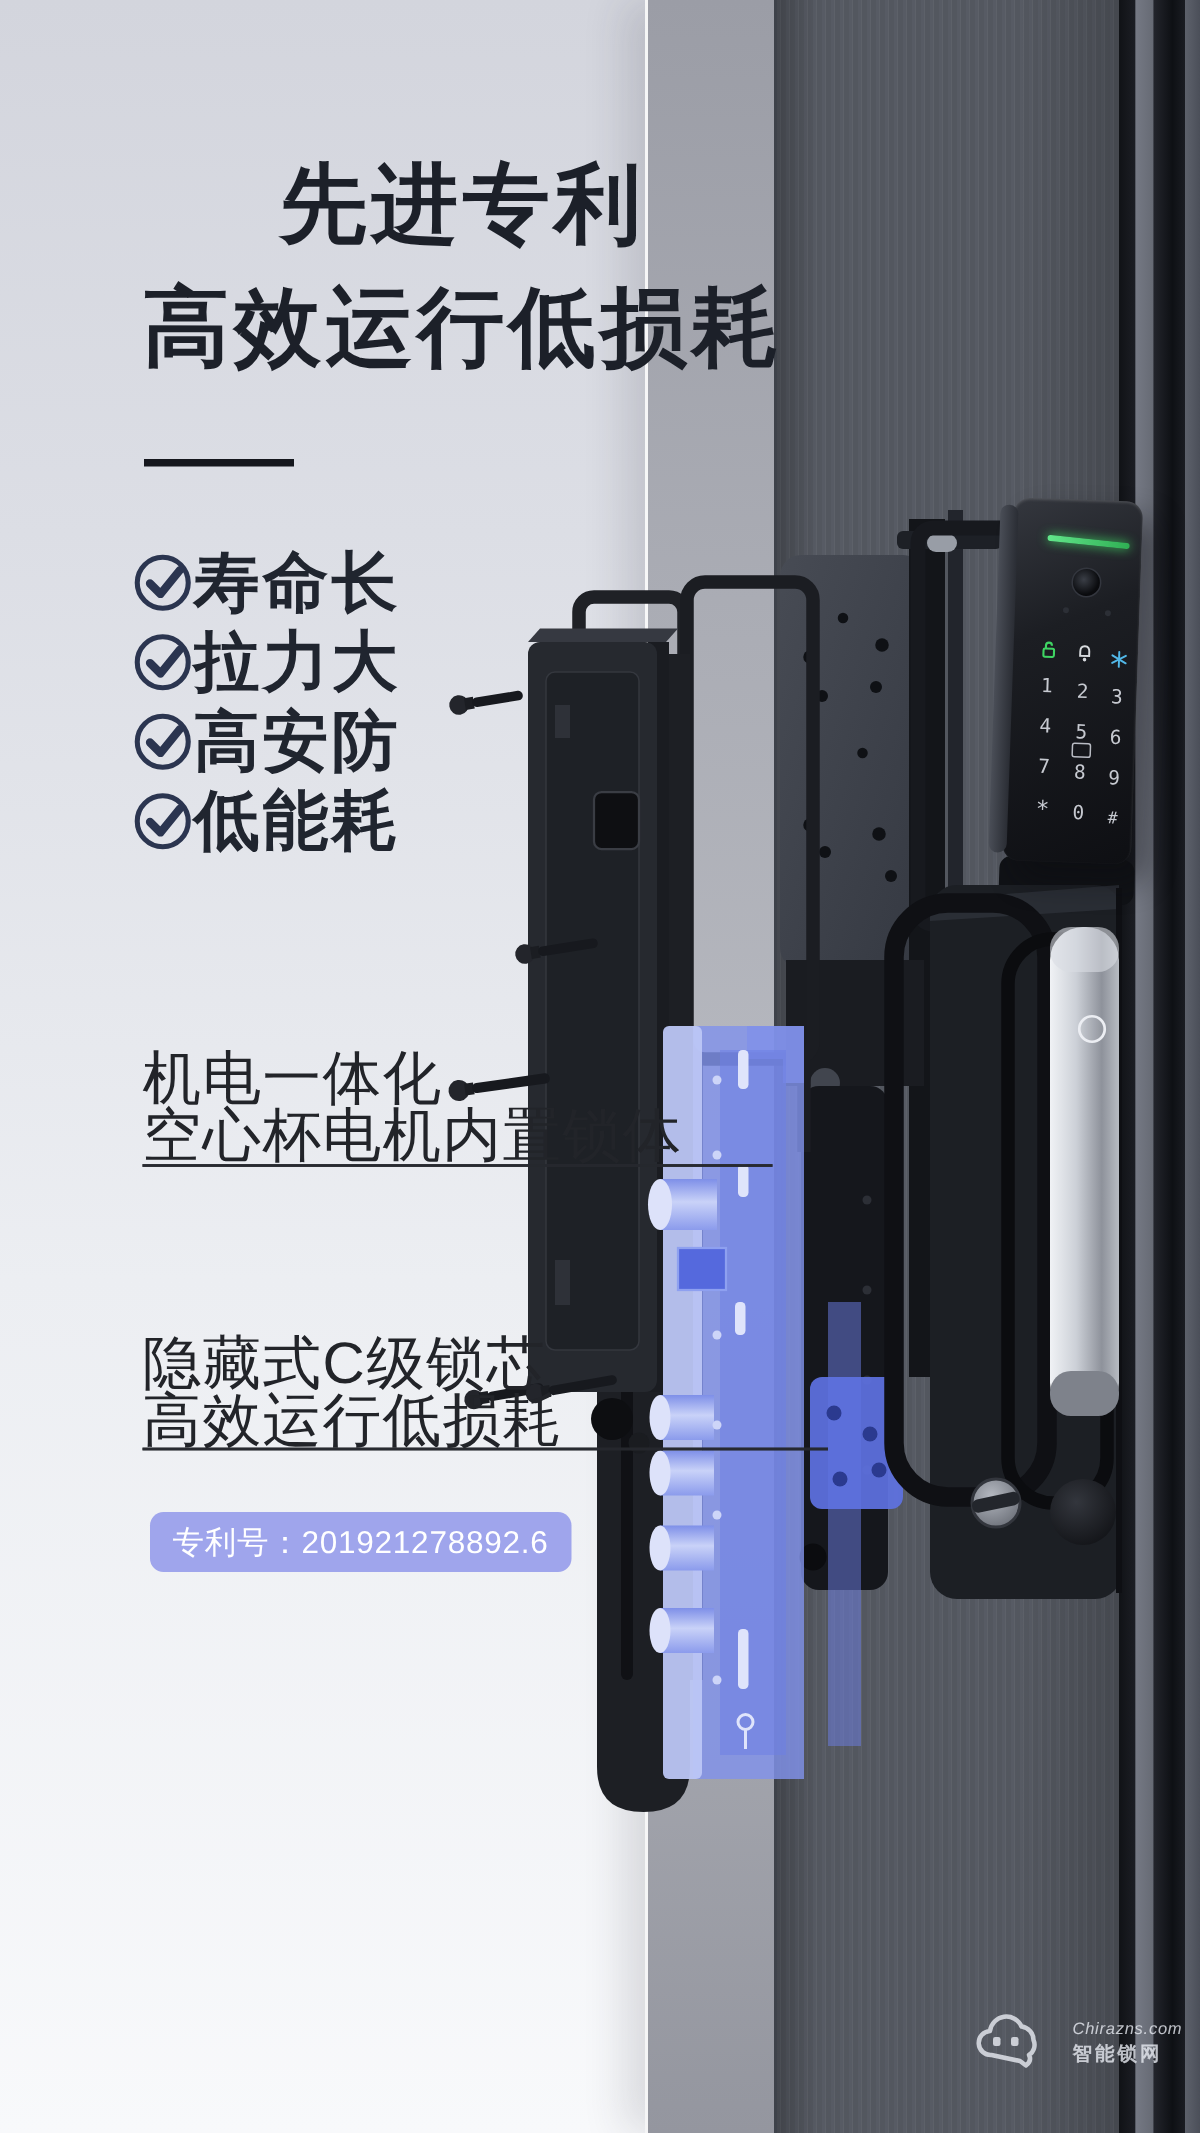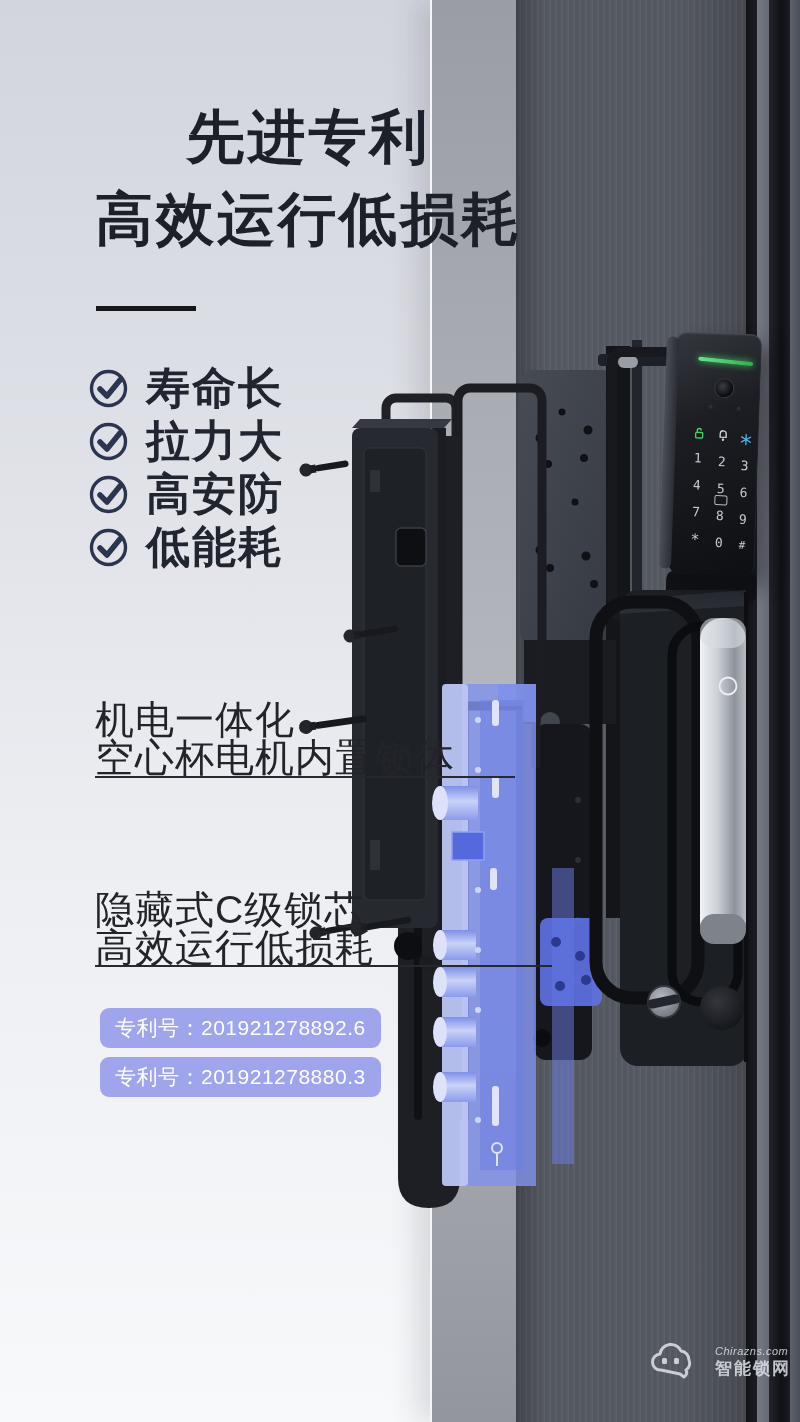--- a/index.html
+++ b/index.html
@@ -22,21 +22,21 @@
   .s2{left:11px;width:12px;background:linear-gradient(90deg,#757984,#666a74);}
   .s3{left:23px;width:21px;background:linear-gradient(90deg,#23252c,#0e1014 60%,#1a1c22);}
   .s4{left:44px;width:10px;background:linear-gradient(90deg,#5d616b,#4b4f59);}
   
   .assembly{position:absolute;left:0;top:0;width:800px;height:1422px;}
   
   .headline{position:absolute;left:95px;top:96px;color:#1c2029;font-weight:800;
             font-size:58px;line-height:82px;letter-spacing:3px;white-space:nowrap;text-align:center;}
   .divider{position:absolute;left:96px;top:306px;width:100px;height:5px;background:#15171d;}
   .features{position:absolute;left:88px;top:368px;display:flex;flex-direction:column;gap:12px;}
-  .feature{display:flex;align-items:center;gap:17px;height:41px;}
+  .feature{display:flex;align-items:center;height:41px;}
   .feature .txt{font-size:44px;font-weight:700;color:#20252f;letter-spacing:2px;}
   .callout{position:absolute;left:95px;color:#222429;font-size:39px;line-height:38px;font-weight:500;letter-spacing:1px;white-space:nowrap;}
   .co1{top:701px;} .co2{top:891px;}
   .leader{position:absolute;left:95px;height:2px;background:#26282e;opacity:.85;}
   .l1{top:776px;width:420px;} .l2{top:965px;width:457px;}
   .badge{position:absolute;left:100px;height:40px;display:flex;align-items:center;
          padding:0 15px;background:#9fa5ec;border-radius:9px;color:#fff;
          font-size:21px;letter-spacing:.5px;white-space:nowrap;}
   .b1{top:1008px;} .b2{top:1057px;}
   
@@ -55,21 +55,21 @@
   .d1{left:35px;top:72px;} .d2{left:63px;top:73px;}
   .kicon{position:absolute;width:13px;height:13px;}
   .key{position:absolute;width:18px;text-align:center;color:#c6c9d0;
        font-family:"DejaVu Sans Mono",monospace;font-size:13px;line-height:13px;}
   .cardicon{position:absolute;left:44px;top:162px;width:11px;height:8px;border:1px solid #b9bcc4;border-radius:2px;}
   
   .watermark{position:absolute;left:648px;top:1340px;display:flex;align-items:center;gap:17px;
       color:#e8ebf2;opacity:.8;}
   .wm-text{display:flex;flex-direction:column;line-height:1;}
   .wm-site{font-size:11px;font-style:italic;letter-spacing:.5px;}
-  .wm-name{font-size:17px;font-weight:700;letter-spacing:2px;margin-top:3px;}
+  .wm-name{font-size:13px;font-weight:700;letter-spacing:2px;margin-top:3px;}
 </style>
 </head>
 <body>
 
 <div class="canvas">
 
   <div class="door-bevel"></div>
   <div class="door-panel"></div>
   <div class="door-strips">
     <div class="strip s1"></div>
@@ -293,21 +293,20 @@
     <div>空心杯电机内置锁体</div>
   </div>
   <div class="leader l1"></div>
   <div class="callout co2">
     <div>隐藏式C级锁芯</div>
     <div>高效运行低损耗</div>
   </div>
   <div class="leader l2"></div>
 
   <div class="badge b1">专利号：201921278892.6</div>
-  <div class="badge b2">专利号：201921278880.3</div>
 
   <div class="keypad">
     <div class="led"></div>
     <div class="cam"></div>
     <div class="dot d1"></div>
     <div class="dot d2"></div>
     <svg class="kicon" style="left:20px;top:94px;" viewBox="0 0 13 13">
         <rect x="3" y="6" width="7" height="5.5" rx="1" fill="none" stroke="#3fd463" stroke-width="1.4"></rect>
         <path d="M4.5 6 V4 a2 2 0 0 1 4 0" fill="none" stroke="#3fd463" stroke-width="1.4"></path>
       </svg>

